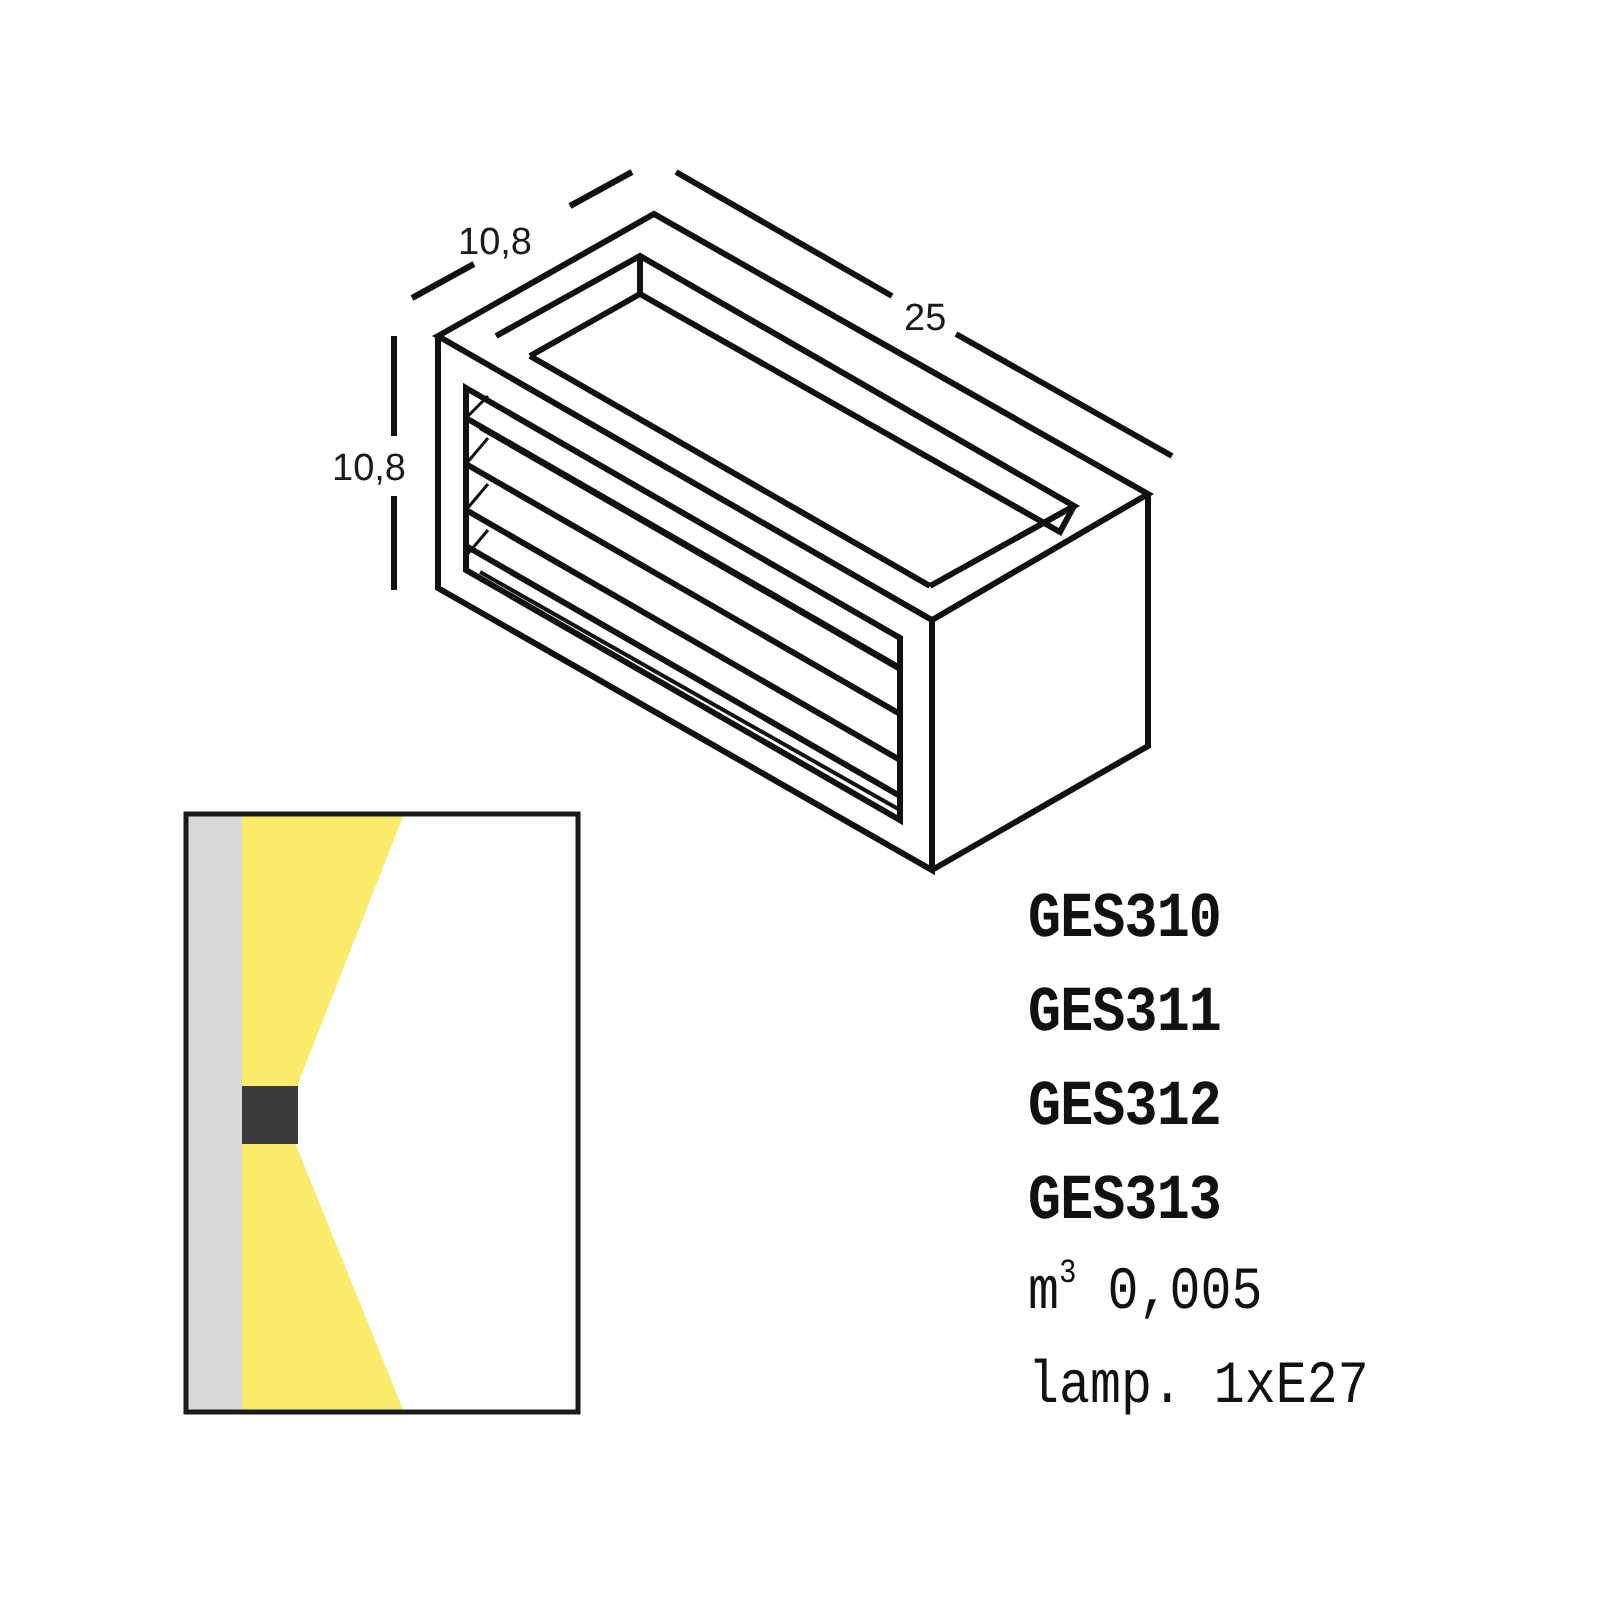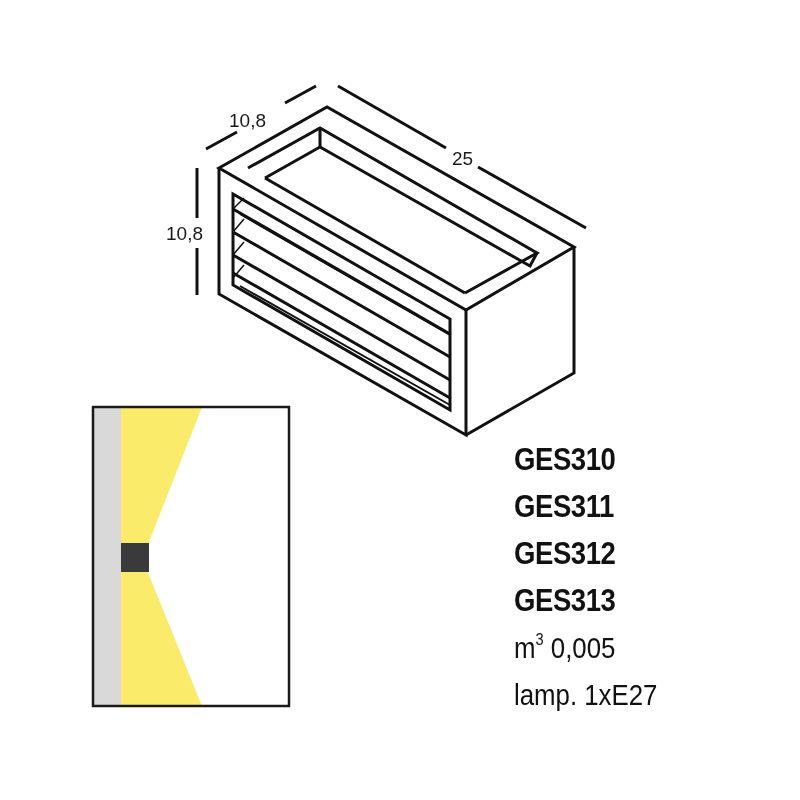--- a/index.html
+++ b/index.html
@@ -1,19 +1,19 @@
 <!DOCTYPE html>
 <html><head>
 <meta charset="utf-8">
 <style>
   html, body { margin:0; padding:0; background:#ffffff; }
   body { width:800px; height:800px; position:relative; overflow:hidden; font-family:"Liberation Sans", sans-serif; }
   svg.drawing { position:absolute; left:0; top:0; }
   .dim { font-family:"Liberation Sans", sans-serif; font-size:19px; fill:#1a1a1a; }
-  .specs { position:absolute; left:514px; top:436px; color:#111; font-family:Liberation Sans, sans-serif; }
+  .specs { position:absolute; left:514px; top:436px; color:#111; font-family:Liberation Mono, monospace; }
   .code { font-weight:bold; font-size:32px; line-height:47px; letter-spacing:-0.5px; transform:scaleX(0.86); transform-origin:left; white-space:nowrap; }
   .info { font-size:30px; line-height:47px; transform:scaleX(0.86); transform-origin:left; white-space:nowrap; }
   .info sup { font-size:17px; vertical-align:13px; line-height:0; }
 </style>
 </head>
 <body>
 
 <svg class="drawing" width="800" height="800" viewBox="0 0 800 800">
   <g stroke="#111" stroke-width="3" fill="none" stroke-linejoin="miter" stroke-linecap="butt">
 

